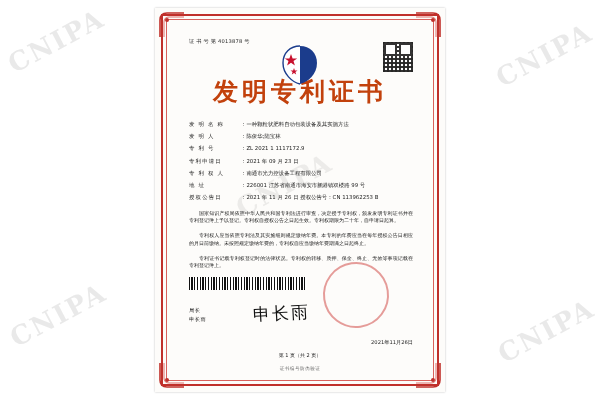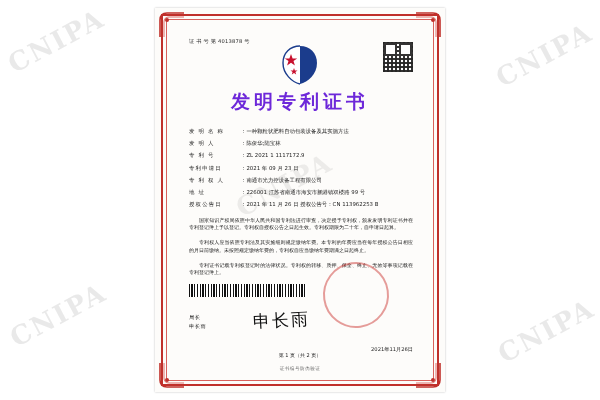--- a/index.html
+++ b/index.html
@@ -88,25 +88,25 @@
     position: absolute;
     width: 9px; height: 9px;
     border: 2px solid #111;
     background: #fff;
   }
   .qr::before { left: 1px; top: 1px; }
   .qr::after  { right: 1px; top: 1px; }
 
   .title {
     text-align: center;
-    margin-top: 44px;
+    margin-top: 30px;
     font-family: "DejaVu Serif", serif;
-    font-size: 19px;
+    font-size: 25px;
     font-weight: bold;
-    color: #6d28d9;
+    color: #c2410c;
     letter-spacing: 4px;
   }
 
   .fields {
     margin: 14px 0 0 14px;
     font-size: 5.4px;
     color: #1d1d1d;
     line-height: 1.05;
   }
   .field-row {

